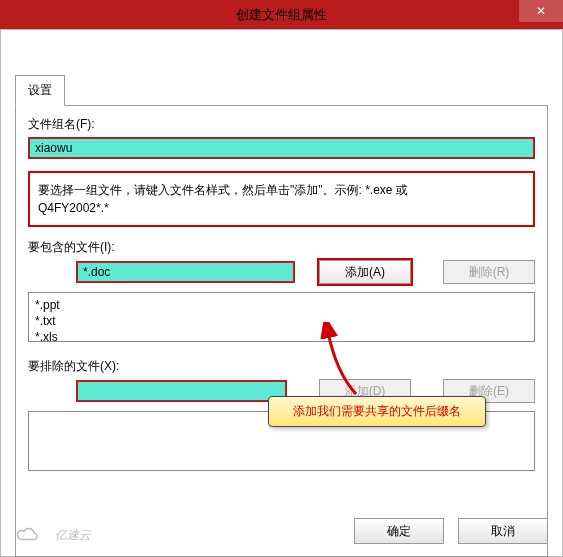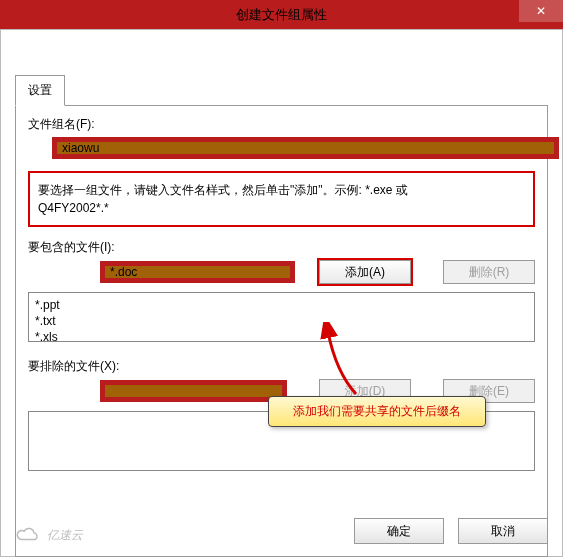--- a/index.html
+++ b/index.html
@@ -5,36 +5,36 @@
   * { box-sizing: border-box; font-family: "Microsoft YaHei", SimSun, Arial, sans-serif; font-size: 12px; }
   body { margin: 0; background: #fff; width: 563px; height: 557px; position: relative; }
   .titlebar { height: 30px; background: #b91c1c; border-bottom: 1px solid #bbb; position: relative; display: flex; align-items: center; justify-content: center; }
   .titlebar-title { font-size: 13px; }
   .close-btn { position: absolute; right: 0; top: 0; width: 44px; height: 22px; background: #c75050; color: #fff; display: flex; align-items: center; justify-content: center; font-size: 14px; font-family: Arial; }
   .dialog-body { position: absolute; top:30px; left:0; right:0; bottom:0; border:1px solid #bbb; border-top:none; background:#fff; padding:6px 14px 10px 14px; }
   .tabset { margin-top:2px; }
   .tab { display:inline-block; border:1px solid #999; border-bottom:1px solid #fff; background:#fff; padding:6px 12px; position:relative; top:1px; z-index:2;margin-top:36px; }
   .tabpanel { border:1px solid #999; padding:10px 12px 12px 12px; height:452px; position:relative; }
   .row-label { margin-bottom:4px; }
-  .text-input { width:100%; border:5px solid #b91c1c; background:#a16207; padding:3px 5px; font-size:12px; outline:none; height:22px;margin-left:24px; }
+  .text-input { width:100%; border:2px solid #b91c1c; background:#5eead4; padding:3px 5px; font-size:12px; outline:none; height:22px; }
   .hint-box { border:2px solid #d40000; padding:8px 8px; margin-top:12px; font-size:12px; line-height:1.5; color:#000; background:#fff; }
   .include-label { margin-top:12px; }
   .btn-row { display:flex; gap:24px; align-items:center;padding-left:48px; }
   .btn-row .text-input { flex:1; }
   .btn { width:92px; height:24px; border:1px solid #999; background:linear-gradient(#fefefe,#e9e9e9); color:#000; display:inline-flex; align-items:center; justify-content:center; cursor:pointer; }
   .btn.disabled { color:#a0a0a0; background:#f0f0f0; cursor:default;margin-left:8px; }
   .btn.highlight { box-shadow: 0 0 0 2px #d40000; }
   .listbox { width:100%; height:50px; border:1px solid #888; padding:4px 6px; line-height:1.35; font-size:12px; background:#fff; overflow:auto; white-space:pre; margin-top:8px; }
   .listbox.tall { height:60px; }
   .exclude-label { margin-top:16px; }
   .bottom-bar { position:absolute; right:14px; bottom:12px; display:flex; gap:14px; }
   .bottom-btn { width:90px; height:26px; border:1px solid #999; background:linear-gradient(#fefefe,#e5e5e5); display:inline-flex; align-items:center; justify-content:center; cursor:pointer; }
   .annotation { position:absolute; left:252px; top:290px; background:linear-gradient(#fff8d0,#ffe777); border:1px solid #444; border-radius:4px; padding:6px 24px; font-size:13px; color:#d40000; box-shadow: 2px 2px 4px rgba(0,0,0,.25); }
   .arrow-svg { position:absolute; left:300px; top:216px; pointer-events:none; }
-  .watermark { position:absolute; left:12px; bottom:12px; color:#bdbdbd; font-size:13px; font-style:italic; display:flex; align-items:flex-end; gap:4px; }
+  .watermark { position:absolute; left:12px; bottom:12px; color:#bdbdbd; font-size:13px; font-style:italic; display:flex; align-items:flex-end; gap:12px; }
   .watermark-icon { width:30px; height:18px; }
 </style>
 </head>
 <body>
 
 <div class="titlebar">
   <span class="titlebar-title">创建文件组属性</span>
   <div class="close-btn">
     <span>✕</span>
   </div>

